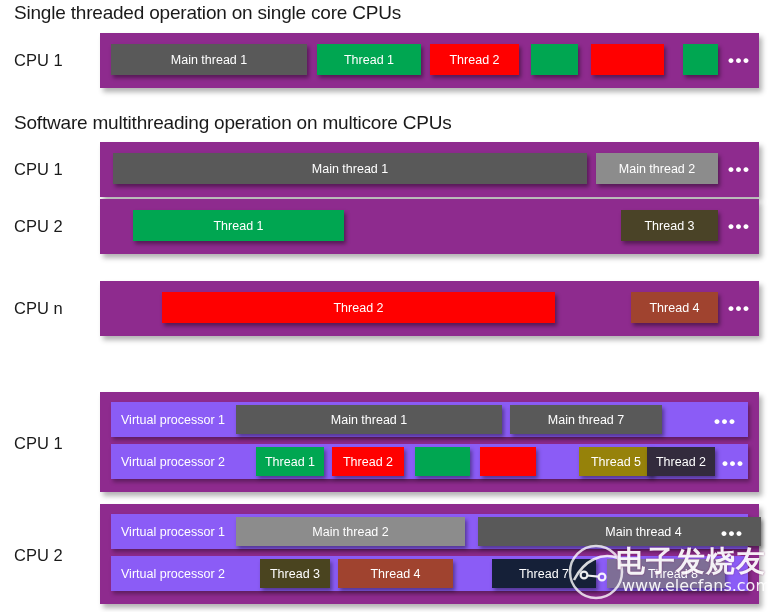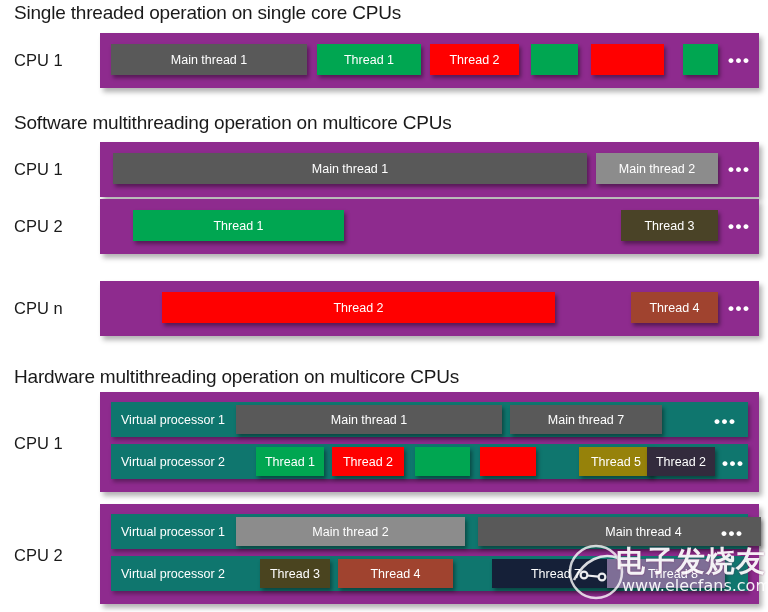--- a/index.html
+++ b/index.html
@@ -34,21 +34,21 @@
   .band{
     position:absolute;
     background:#8e2b8e;
     box-shadow:3px 4px 5px rgba(0,0,0,.30);
   }
   .band.magenta-wrap{background:#8e2b8e;}
 
   
   .vp-row{
     position:absolute;
-    background:#0f766e;
+    background:#8b5cf6;
     box-shadow:2px 3px 4px rgba(0,0,0,.33);
   }
   .vp-label{
     position:absolute;
     left:10px;
     top:50%;
     transform:translateY(-50%);
     color:#ffffff;
     font-size:12.5px;
     white-space:nowrap;
@@ -172,21 +172,20 @@
   <div class="band" style="left:100px;top:281px;width:659px;height:55px;">
     <div class="blk" style="left:62px;top:11px;width:393px;height:31px;background:#ff0000;">
       <span>Thread 2</span>
     </div>
     <div class="blk" style="left:531px;top:11px;width:87px;height:31px;background:#a0432f;">
       <span>Thread 4</span>
     </div>
     <div class="dots" style="left:628px;top:19px;">•••</div>
   </div>
 
-  <div class="sec-title" style="top:366px;">Hardware multithreading operation on multicore CPUs</div>
 
   <div class="cpu-label" style="left:14px;top:434px;">CPU 1</div>
   <div class="band magenta-wrap" style="left:100px;top:392px;width:659px;height:100px;">
 
     <div class="vp-row" style="left:11px;top:10px;width:637px;height:35px;">
       <div class="vp-label">Virtual processor 1</div>
       <div class="blk" style="left:125px;top:3px;width:266px;height:29px;background:#595959;">
         <span>Main thread 1</span>
       </div>
       <div class="blk" style="left:399px;top:3px;width:152px;height:29px;background:#595959;">
@@ -234,21 +233,21 @@
     </div>
 
     <div class="vp-row" style="left:11px;top:52px;width:637px;height:35px;">
       <div class="vp-label">Virtual processor 2</div>
       <div class="blk" style="left:149px;top:3px;width:70px;height:29px;background:#4a441f;">
         <span>Thread 3</span>
       </div>
       <div class="blk" style="left:227px;top:3px;width:115px;height:29px;background:#a0432f;">
         <span>Thread 4</span>
       </div>
-      <div class="blk" style="left:381px;top:3px;width:128px;height:29px;background:#152038;">
+      <div class="blk" style="left:381px;top:3px;width:104px;height:29px;background:#152038;">
         <span>Thread 7</span>
       </div>
       <div class="blk" style="left:496px;top:3px;width:104px;height:29px;background:#7e6e96;padding-left:14px;">
         <span>Thread 8</span>
       </div>
     </div>
   </div>
 
   <div class="watermark">
     <svg class="wm-circle" viewBox="0 0 56 56">

